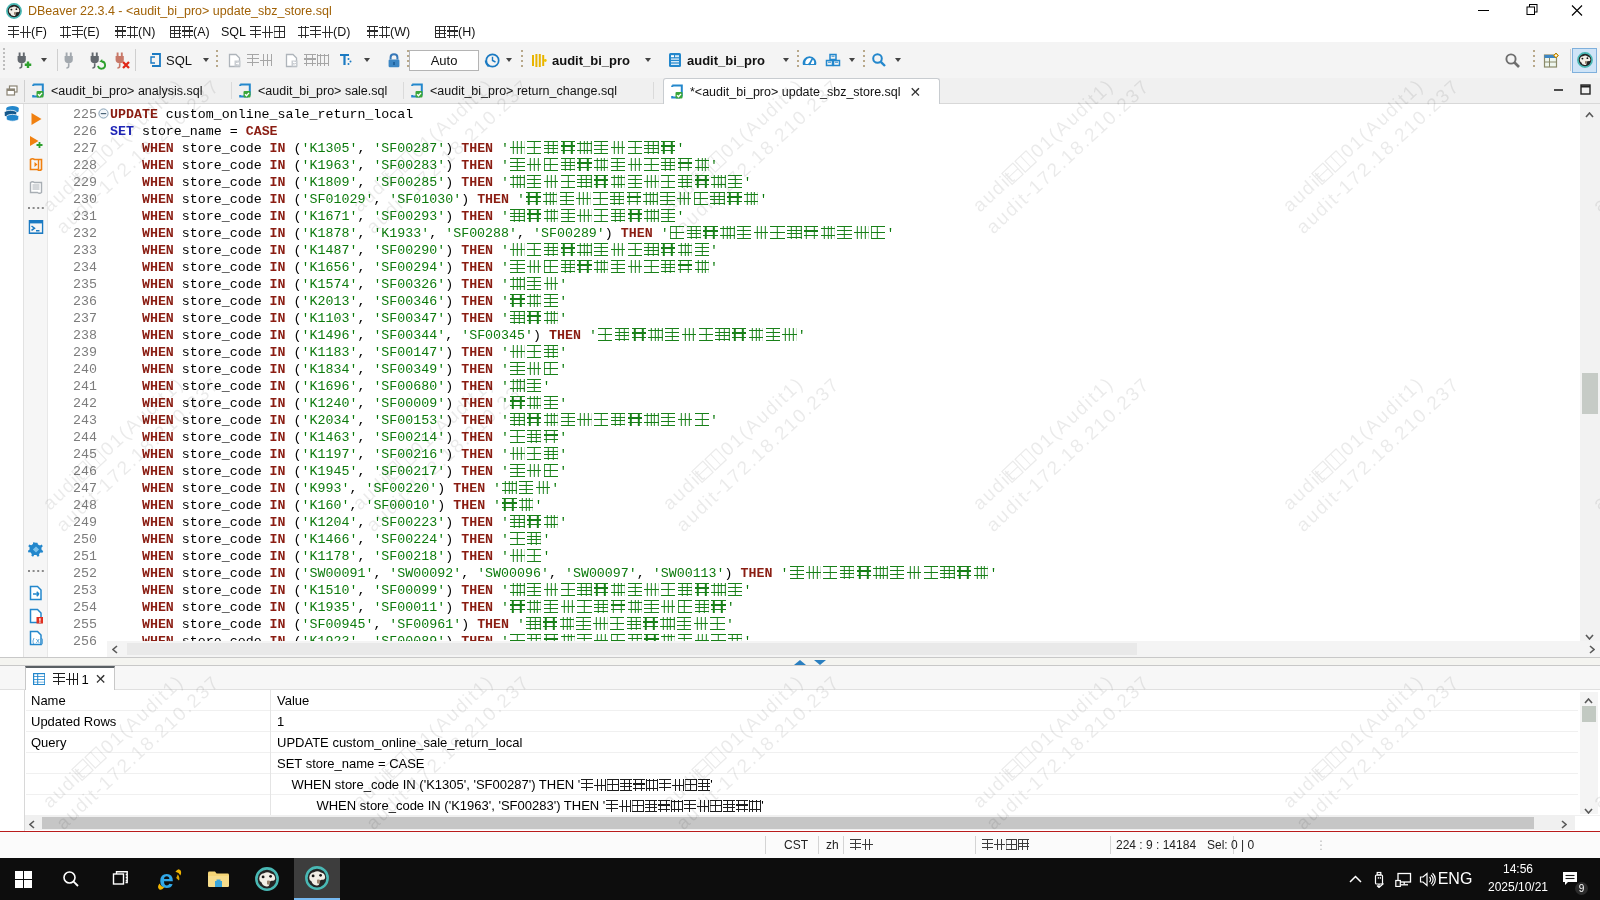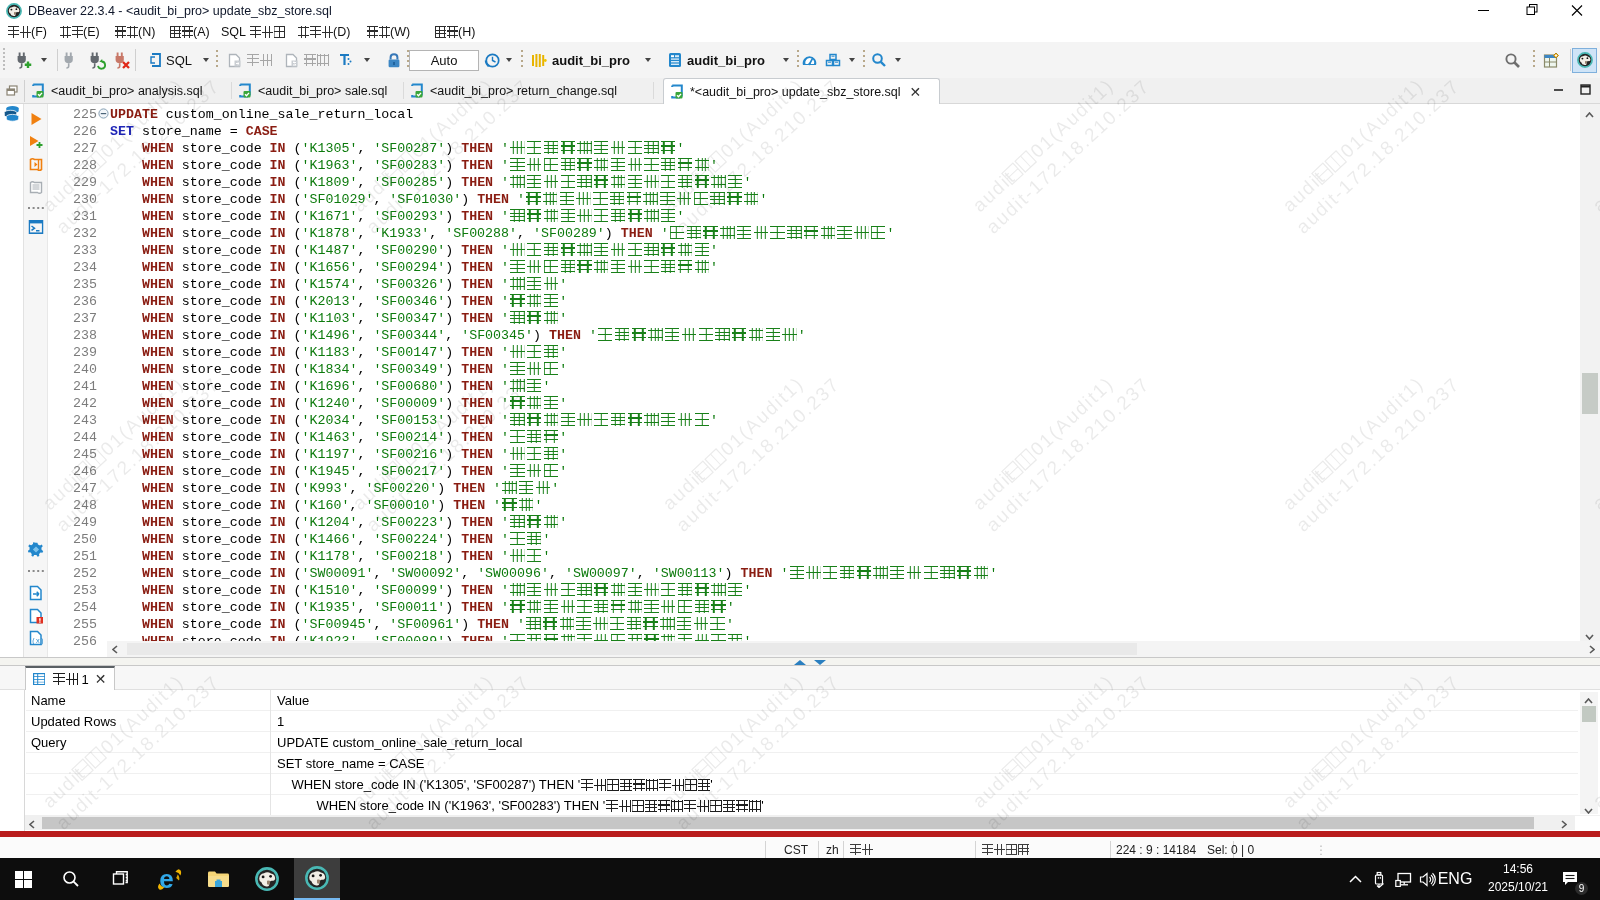--- a/index.html
+++ b/index.html
@@ -7,21 +7,21 @@
 i.z.a{background:repeating-linear-gradient(180deg,currentColor 0 1px,transparent 1px 4px),linear-gradient(90deg,transparent 0 45%,currentColor 45% 53%,transparent 53%);}
 i.z.b{background:repeating-linear-gradient(90deg,currentColor 0 1px,transparent 1px 4px),linear-gradient(180deg,transparent 0 48%,currentColor 48% 56%,transparent 56%);}
 i.z.c{background:linear-gradient(90deg,transparent 0 45%,currentColor 45% 53%,transparent 53%),linear-gradient(180deg,transparent 0 45%,currentColor 45% 53%,transparent 53%),linear-gradient(currentColor 0 0) top/100% 1px no-repeat,linear-gradient(currentColor 0 0) bottom/100% 1px no-repeat,linear-gradient(currentColor 0 0) left/1px 100% no-repeat,linear-gradient(currentColor 0 0) right/1px 100% no-repeat;}
 i.z.d{background:repeating-linear-gradient(180deg,currentColor 0 1px,transparent 1px 3.6px),repeating-linear-gradient(90deg,currentColor 0 1px,transparent 1px 5px);}
 i.z.e{background:repeating-linear-gradient(180deg,currentColor 0 1px,transparent 1px 4.5px),linear-gradient(90deg,transparent 0 20%,currentColor 20% 28%,transparent 28% 66%,currentColor 66% 74%,transparent 74%);}
 i.z.f{background:linear-gradient(180deg,transparent 0 12%,currentColor 12% 20%,transparent 20% 72%,currentColor 72% 80%,transparent 80%),repeating-linear-gradient(90deg,currentColor 0 1px,transparent 1px 3.8px);}
 .ic{display:inline-block;vertical-align:middle;line-height:0;}
 .tbsep{display:inline-block;width:1px;height:22px;background:#cfcfcf;vertical-align:middle;margin:0 4px;}
 
 
-#title{position:absolute;left:0;top:0;width:1600px;height:22px;background:#fff;font-size:12.5px;color:#0f172a;}
+#title{position:absolute;left:0;top:0;width:1600px;height:22px;background:#fff;font-size:12.5px;color:#a16207;}
 #title .tx{position:absolute;left:28px;top:3.5px;}
 #title .win{position:absolute;top:0;height:22px;width:14px;}
 
 
 #menu{position:absolute;left:0;top:22px;width:1600px;height:20px;background:#fff;font-size:12.5px;color:#111;}
 #menu span.mi{position:absolute;top:3px;}
 #menu i.z{width:12px;height:11.5px;vertical-align:-1.5px;padding:0 .5px;}
 
 
 #toolbar{position:absolute;left:0;top:42px;width:1600px;height:36px;background:#f4f4f4;font-size:13px;color:#111;}
@@ -79,21 +79,21 @@
 .prow .c1{position:absolute;left:5px;top:0;}
 .prow .c2{position:absolute;left:251px;top:0;}
 #pcolsep{position:absolute;left:244px;top:0;width:1px;height:126px;background:#e4e4e4;}
 #panel i.z{width:13px;height:12px;vertical-align:-1.5px;padding:0 .5px;}
 #pvsb{position:absolute;right:2px;top:26px;width:18px;height:122px;background:#f4f4f4;}
 #pvsb .thumb{position:absolute;left:2px;top:14px;width:14px;height:16px;background:#c2c9c2;}
 #phsb{position:absolute;left:25px;top:149px;width:1550px;height:15px;background:#f0f0f0;}
 #phsb .thumb{position:absolute;left:17px;top:1.5px;width:1492px;height:12px;background:#c6c6c6;}
 
 
-#status{position:absolute;left:0;top:831px;width:1600px;height:27px;background:#fbfbfb;border-top:6px solid #b91c1c;font-size:12px;color:#222;}
+#status{position:absolute;left:0;top:831px;width:1600px;height:27px;background:#fbfbfb;border-top:1px solid #b91c1c;font-size:12px;color:#222;}
 #status .si{position:absolute;top:6px;}
 #status .sep{position:absolute;top:4px;width:1px;height:18px;background:#d4d4d4;}
 #status i.z{width:12px;height:11px;vertical-align:-1px;padding:0 .5px;}
 
 
 #task{position:absolute;left:0;top:858px;width:1600px;height:42px;background:#0d0d0d;color:#fff;}
 #task .ti{position:absolute;top:0;width:46px;height:42px;display:flex;align-items:center;justify-content:center;}
 #task .active{background:#3d3d3d;border-bottom:2.5px solid #76b9f0;}
 #task .clock{position:absolute;right:46px;top:2px;width:72px;text-align:center;font-size:12px;line-height:18px;}
 

